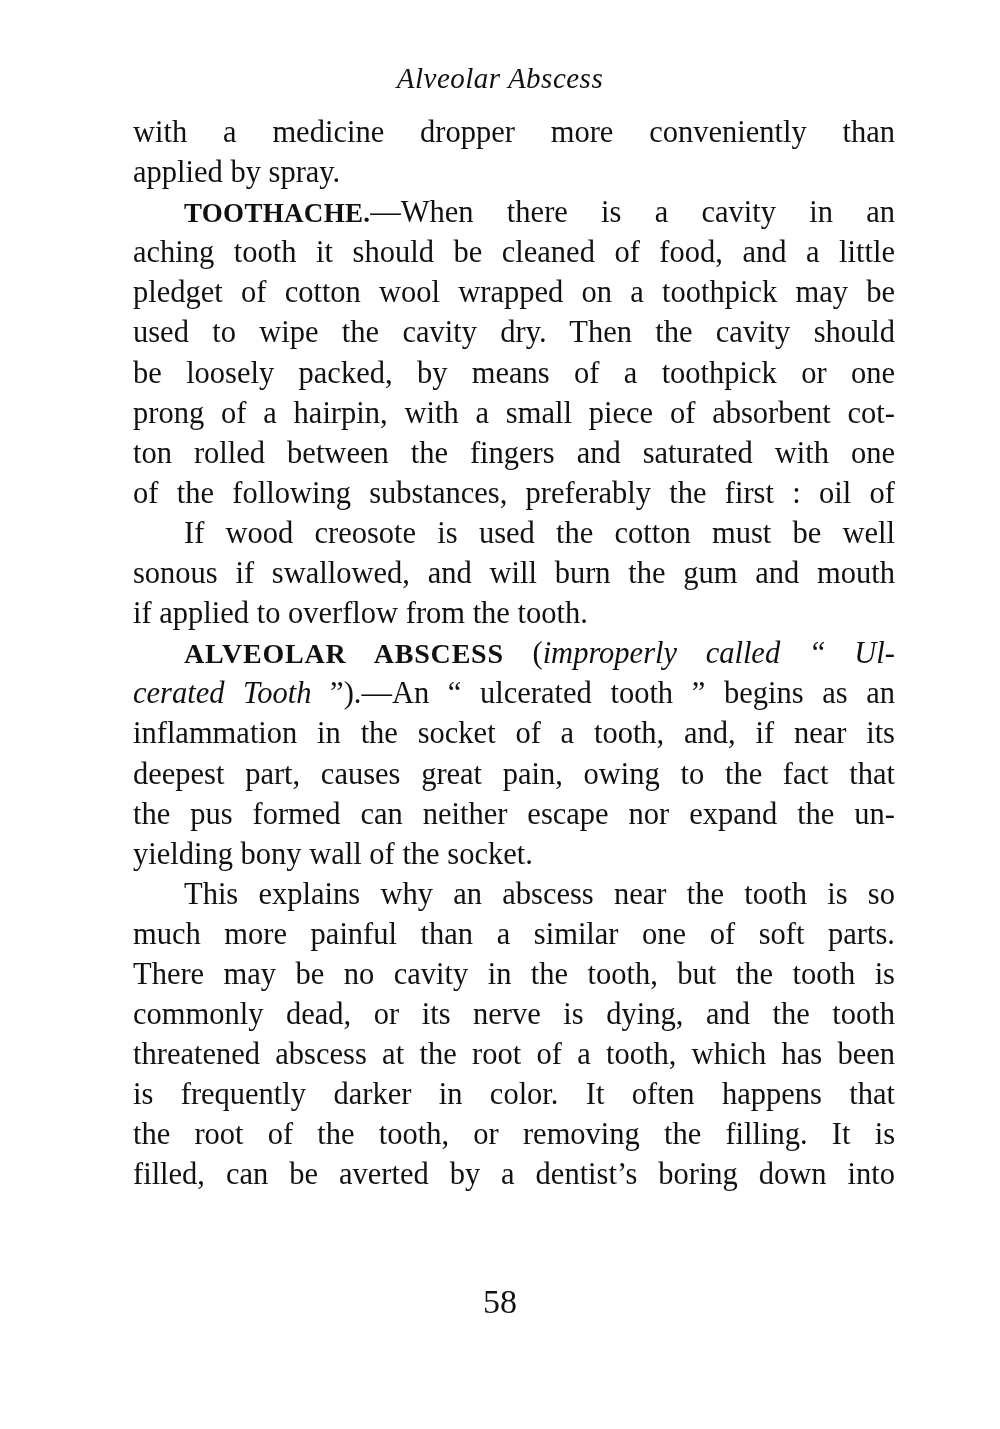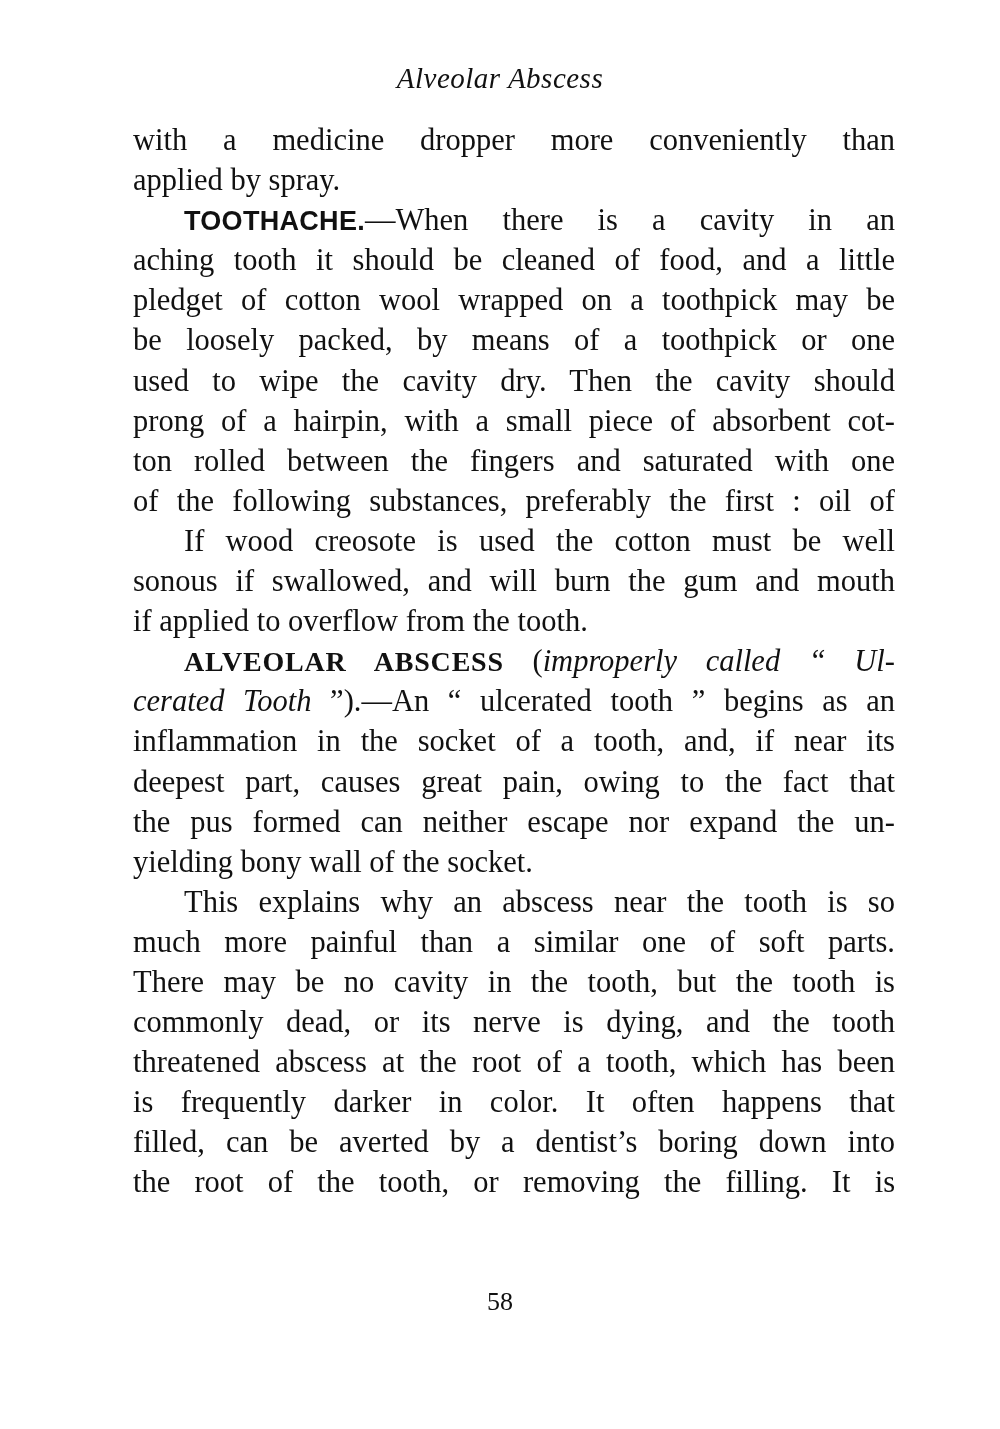--- a/index.html
+++ b/index.html
@@ -21,21 +21,21 @@
     left: 0;
     width: 1000px;
     text-align: center;
     font-style: italic;
     font-size: 29px;
     letter-spacing: 0.5px;
     line-height: 36px;
   }
   .body-text {
     position: absolute;
-    top: 120px;
+    top: 112px;
     left: 133px;
     width: 762px;
     font-size: 30.5px;
     line-height: 40.1px;
   }
   .line {
     display: block;
     height: 40.1px;
     white-space: nowrap;
     text-align: justify;
@@ -43,72 +43,72 @@
     overflow: visible;
   }
   .line.last {
     text-align: right;
     text-align-last: left;
   }
   .line.indent {
     padding-left: 51px;
   }
   .bold-head {
-    font-family: Liberation Sans, sans-serif;
+    font-family: Liberation Serif, serif;
     font-weight: bold;
     font-size: 27px;
     letter-spacing: 0.3px;
   }
   .bold-serif {
     font-weight: bold;
     letter-spacing: 0.8px;
     font-size: 28px;
   }
   .ital {
     font-style: italic;
     font-family: Liberation Serif, serif;
   }
   .page-number {
     position: absolute;
     top: 1284px;
     left: 0;
     width: 1000px;
     text-align: center;
-    font-size: 26px;
+    font-size: 34px;
     line-height: 36px;
   }
 </style>
 </head>
 <body>
 
 <div class="running-head">Alveolar Abscess</div>
 
 <div class="body-text" id="body-text">
     <div class="line"><span>with a medicine dropper more conveniently than</span></div>
     <div class="line last"><span>applied by spray.</span></div>
     <div class="line indent"><span class="bold-head">TOOTHACHE.</span><span>—When there is a cavity in an</span></div>
     <div class="line"><span>aching tooth it should be cleaned of food, and a little</span></div>
     <div class="line"><span>pledget of cotton wool wrapped on a toothpick may be</span></div>
+    <div class="line"><span>used to wipe the cavity dry.  Then the cavity should</span></div>
     <div class="line"><span>be loosely packed, by means of a toothpick or one</span></div>
-    <div class="line"><span>used to wipe the cavity dry.  Then the cavity should</span></div>
     <div class="line"><span>prong of a hairpin, with a small piece of absorbent cot-</span></div>
     <div class="line"><span>ton rolled between the fingers and saturated with one</span></div>
     <div class="line"><span>of the following substances, preferably the first : oil of</span></div>
     <div class="line indent"><span>If wood creosote is used the cotton must be well</span></div>
     <div class="line"><span>sonous if swallowed, and will burn the gum and mouth</span></div>
     <div class="line last"><span>if applied to overflow from the tooth.</span></div>
     <div class="line indent"><span class="bold-serif">ALVEOLAR ABSCESS</span><span> (</span><span class="ital">improperly called “ Ul-</span></div>
     <div class="line"><span class="ital">cerated Tooth</span><span> ”).—An “ ulcerated tooth ” begins as an</span></div>
     <div class="line"><span>inflammation in the socket of a tooth, and, if near its</span></div>
     <div class="line"><span>deepest part, causes great pain, owing to the fact that</span></div>
     <div class="line"><span>the pus formed can neither escape nor expand the un-</span></div>
     <div class="line last"><span>yielding bony wall of the socket.</span></div>
     <div class="line indent"><span>This explains why an abscess near the tooth is so</span></div>
     <div class="line"><span>much more painful than a similar one of soft parts.</span></div>
     <div class="line"><span>There may be no cavity in the tooth, but the tooth is</span></div>
     <div class="line"><span>commonly dead, or its nerve is dying, and the tooth</span></div>
     <div class="line"><span>threatened abscess at the root of a tooth, which has been</span></div>
     <div class="line"><span>is frequently darker in color.  It often happens that</span></div>
+    <div class="line"><span>the root of the tooth, or removing the filling.  It is</span></div>
     <div class="line"><span>filled, can be averted by a dentist’s boring down into</span></div>
-    <div class="line"><span>the root of the tooth, or removing the filling.  It is</span></div>
   </div>
 
 <div class="page-number">58</div>
 
 </body></html>

